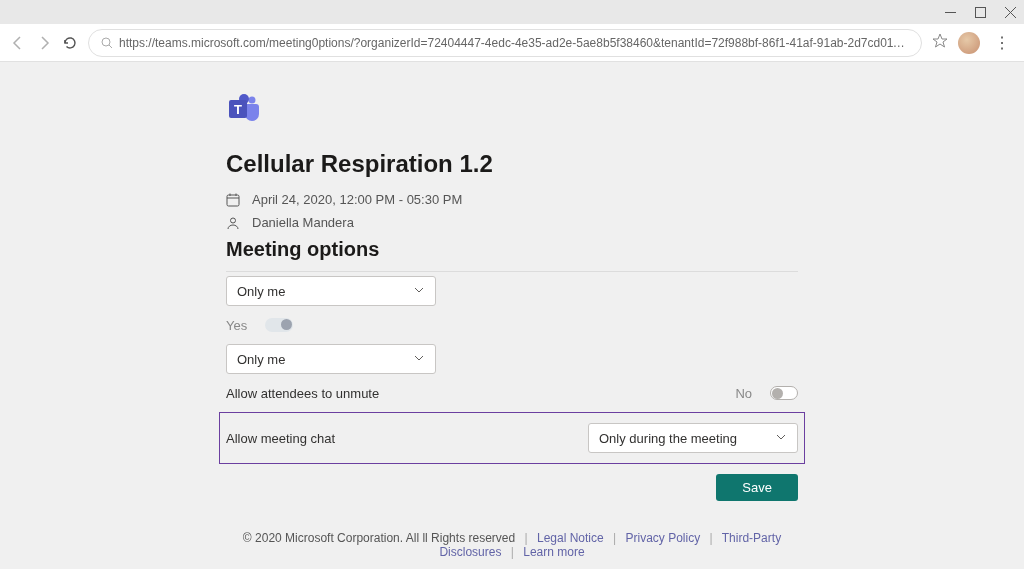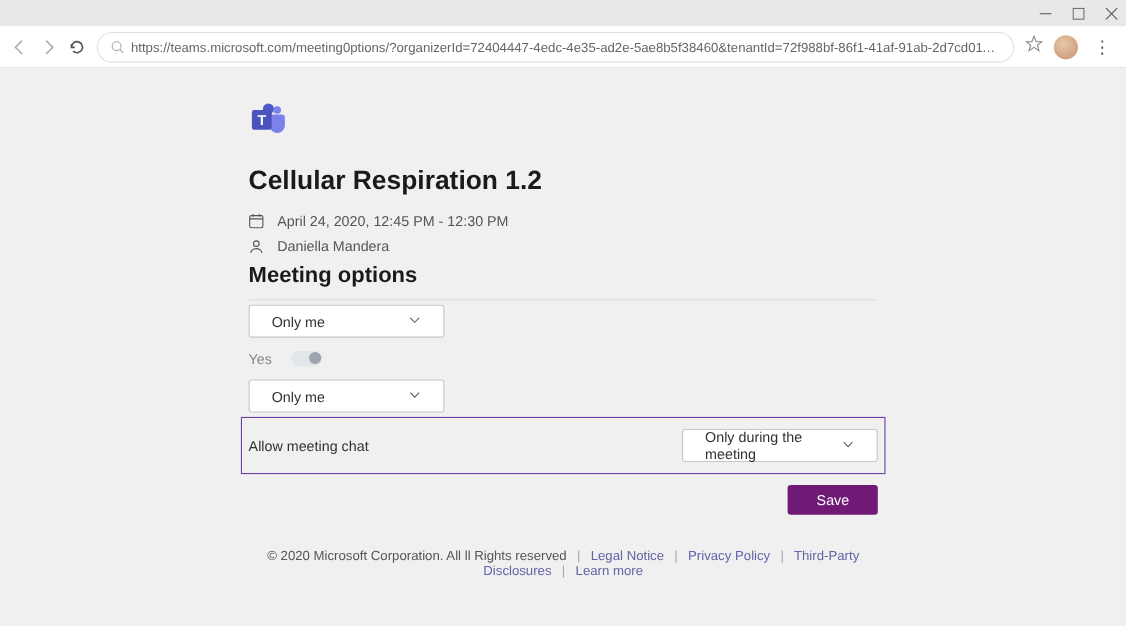--- a/index.html
+++ b/index.html
@@ -28,34 +28,34 @@
     .meta-row { display: flex; align-items: center; gap: 10px; color: #555; font-size: 13px; margin-bottom: 8px; }
     .meta-row .icn { color: #555; display: inline-flex; width: 16px; }
 
     .subhead { font-size: 20px; font-weight: 700; color: #1b1a19; margin-top: 8px; padding-bottom: 10px; }
     .divider { border-bottom: 1px solid #dcdcdc; margin-bottom: 2px; }
 
     .option-row { display: flex; align-items: center; justify-content: space-between; height: 34px; font-size: 13px; color: #323130; }
     .option-row .label { flex: 1; }
     .control-area { display: flex; align-items: center; gap: 18px; }
 
-    .select { width: 178px; height: 30px; border: 1px solid #c8c6c4; border-radius: 3px; background: #fff; padding: 0 20px; display: flex; align-items: center; justify-content: space-between; font-size: 13px; color: #323130; }
+    .select { width: 210px; height: 30px; border: 1px solid #c8c6c4; border-radius: 3px; background: #fff; padding: 0 10px; display: flex; align-items: center; justify-content: space-between; font-size: 13px; color: #323130; }
     .select .chev { color: #605e5c; }
 
     .toggle-lbl { font-size: 13px; color: #888; }
     .toggle { width: 28px; height: 14px; border-radius: 8px; border: 1px solid #b3b0ad; background: #fff; position: relative; }
     .toggle.on { background: #e1e6ea; border: none; }
     .toggle .knob { position: absolute; top: 1px; width: 11px; height: 11px; border-radius: 50%; background: #b3b0ad; }
     .toggle.off .knob { left: 1px; }
     .toggle.on .knob { right: 1px; background: #9ca3af; }
 
     .highlight { border: 1px solid #6b3fa0; padding: 8px 6px; margin: 2px -7px 10px -7px; }
 
     .save-row { display: flex; justify-content: flex-end; margin-top: 10px; }
-    .save-btn { background: #701a75; color: #fff; border: none; border-radius: 3px; padding: 6px 26px; font-size: 13px; cursor: pointer; }
+    .save-btn { background: #0f766e; color: #fff; border: none; border-radius: 3px; padding: 6px 26px; font-size: 13px; cursor: pointer; }
 
     .footer { text-align: center; font-size: 12px; color: #555; margin-top: 30px; padding-bottom: 12px; }
     .footer a { color: #6264a7; text-decoration: none; }
     .footer .sep { color: #aaa; margin: 0 6px; }
   </style>
 </head>
 <body>
 
 <div class="titlebar">
   <span class="win">
@@ -123,21 +123,21 @@
 
     <div class="meta-row">
       <span class="icn">
           <svg width="14" height="14" viewBox="0 0 14 14">
             <rect x="1" y="2" width="12" height="11" rx="1.5" fill="none" stroke="#555" stroke-width="1"></rect>
             <line x1="1" y1="5" x2="13" y2="5" stroke="#555" stroke-width="1"></line>
             <line x1="4" y1="0.5" x2="4" y2="3" stroke="#555" stroke-width="1"></line>
             <line x1="10" y1="0.5" x2="10" y2="3" stroke="#555" stroke-width="1"></line>
           </svg>
         </span>
-      <span>April 24, 2020, 12:45 PM - 12:30 PM</span>
+      <span>April 24, 2020, 12:00 PM - 05:30 PM</span>
     </div>
     <div class="meta-row">
       <span class="icn">
           <svg width="14" height="14" viewBox="0 0 14 14">
             <circle cx="7" cy="4.5" r="2.5" fill="none" stroke="#555" stroke-width="1"></circle>
             <path d="M2 13 a5 4 0 0 1 10 0" fill="none" stroke="#555" stroke-width="1"></path>
           </svg>
         </span>
       <span>Daniella Mandera</span>
     </div>
@@ -165,20 +165,29 @@
 
     <div class="option-row">
       <div class="select">
         <span>Only me</span>
         <span class="chev"><svg width="12" height="12" viewBox="0 0 12 12">
               <path d="M2 4 L6 8 L10 4" fill="none" stroke="#605e5c" stroke-width="1"></path>
             </svg></span>
       </div>
     </div>
 
+    <div class="option-row">
+      <span class="label">Allow attendees to unmute</span>
+      <div class="control-area">
+        <span class="toggle-lbl">No</span>
+        <div class="toggle off">
+            <div class="knob"></div>
+          </div>
+      </div>
+    </div>
 
     <div class="highlight">
       <div class="option-row">
         <span class="label">Allow meeting chat</span>
         <div class="select">
           <span>Only during the meeting</span>
           <span class="chev"><svg width="12" height="12" viewBox="0 0 12 12">
                 <path d="M2 4 L6 8 L10 4" fill="none" stroke="#605e5c" stroke-width="1"></path>
               </svg></span>
         </div>

